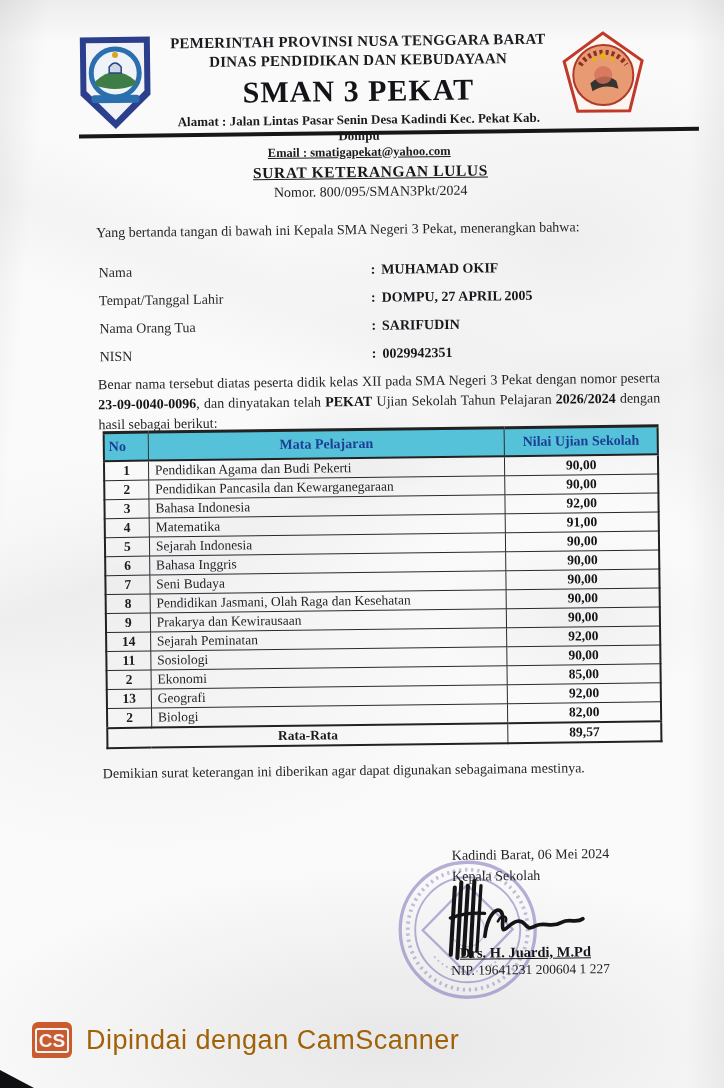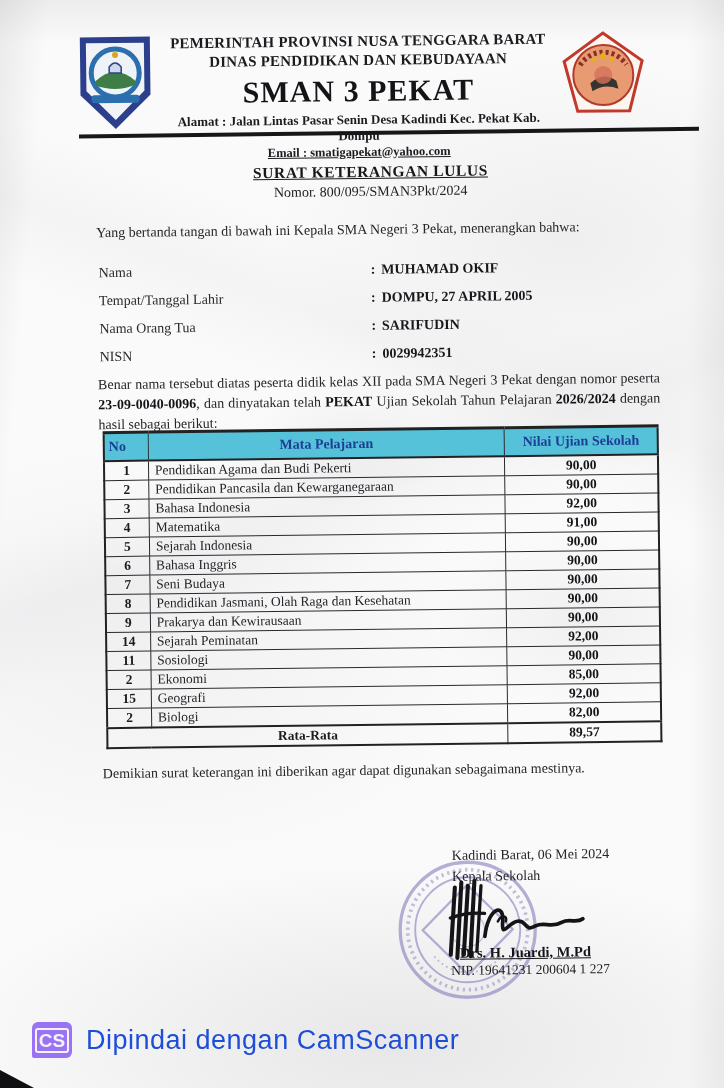--- a/index.html
+++ b/index.html
@@ -73,25 +73,25 @@
   
   .closing{position:absolute;left:100px;top:763px;width:570px;font-size:14px;}
   .signblock{position:absolute;left:448px;top:846px;width:250px;font-size:14px;line-height:1.5;}
   .sig-name{font-weight:bold;text-decoration:underline;color:#141418;position:absolute;left:455px;top:946px;font-size:14.5px;}
   .sig-nip{position:absolute;left:446px;top:964px;font-size:13.5px;color:#222;}
   .stamp{position:absolute;left:388px;top:856px;width:150px;height:150px;opacity:.55;}
   .signature{position:absolute;left:418px;top:874px;width:170px;height:90px;}
   
   .cs-footer{position:absolute;left:32px;top:1022px;display:flex;align-items:center;gap:14px;
     font-family:"Liberation Sans","DejaVu Sans",sans-serif;}
-  .cs-badge{width:40px;height:36px;background:#8b5cf6;border-radius:6px 6px 6px 2px;
+  .cs-badge{width:40px;height:36px;background:#c2410c;border-radius:6px 6px 6px 2px;
     display:flex;align-items:center;justify-content:center;opacity:.85;}
   .cs-badge span{color:#f4f4f6;font-weight:bold;font-size:19px;border:2px solid #f4f4f6;
     padding:0 2px;border-radius:3px;line-height:21px;}
-  .cs-text{color:#1d4ed8;font-size:27px;letter-spacing:.5px;}
+  .cs-text{color:#a16207;font-size:27px;letter-spacing:.5px;}
   .corner{position:absolute;left:0;bottom:0;width:34px;height:18px;
     background:#101012;clip-path:polygon(0 0,0 100%,100% 100%);}
 </style>
 </head>
 <body>
 
 <div class="paper"></div>
 <div class="texture"></div>
 
 <div class="sheet">
@@ -219,21 +219,21 @@
           <td class="no-cell">11</td>
           <td class="subject-cell">Sosiologi</td>
           <td class="score-cell">90,00</td>
         </tr>
       <tr>
           <td class="no-cell">2</td>
           <td class="subject-cell">Ekonomi</td>
           <td class="score-cell">85,00</td>
         </tr>
       <tr>
-          <td class="no-cell">15</td>
+          <td class="no-cell">13</td>
           <td class="subject-cell">Geografi</td>
           <td class="score-cell">92,00</td>
         </tr>
       <tr>
           <td class="no-cell">2</td>
           <td class="subject-cell">Biologi</td>
           <td class="score-cell">82,00</td>
         </tr>
       <tr class="avg">
         <td class="avg-label" colspan="2">Rata-Rata</td>

